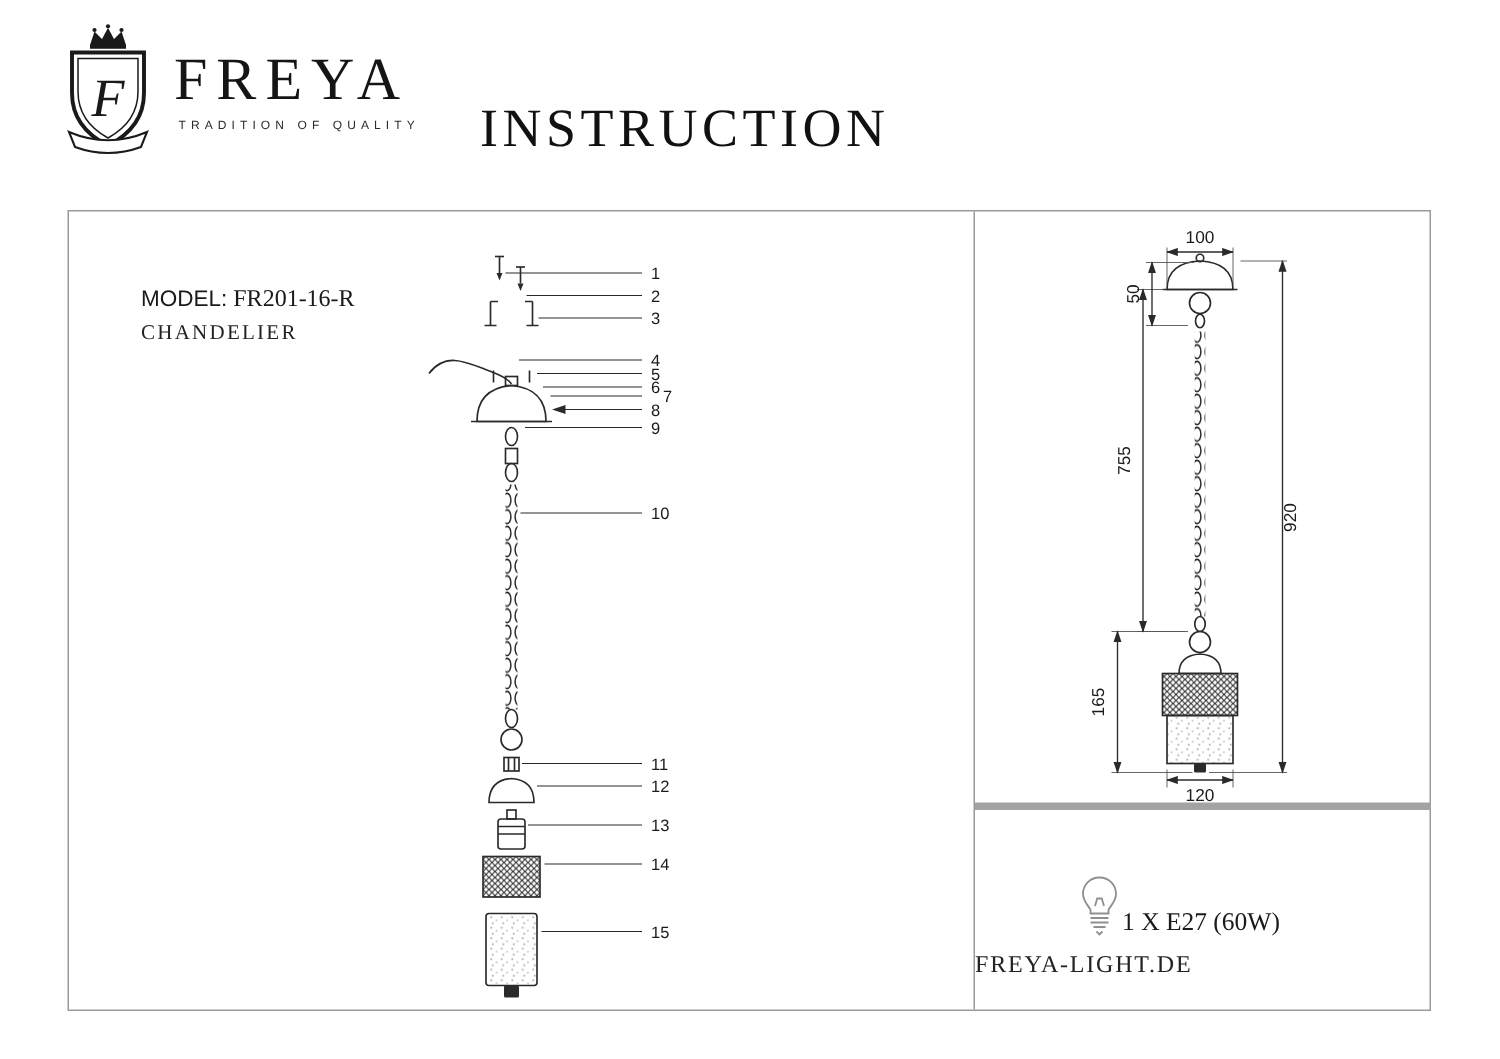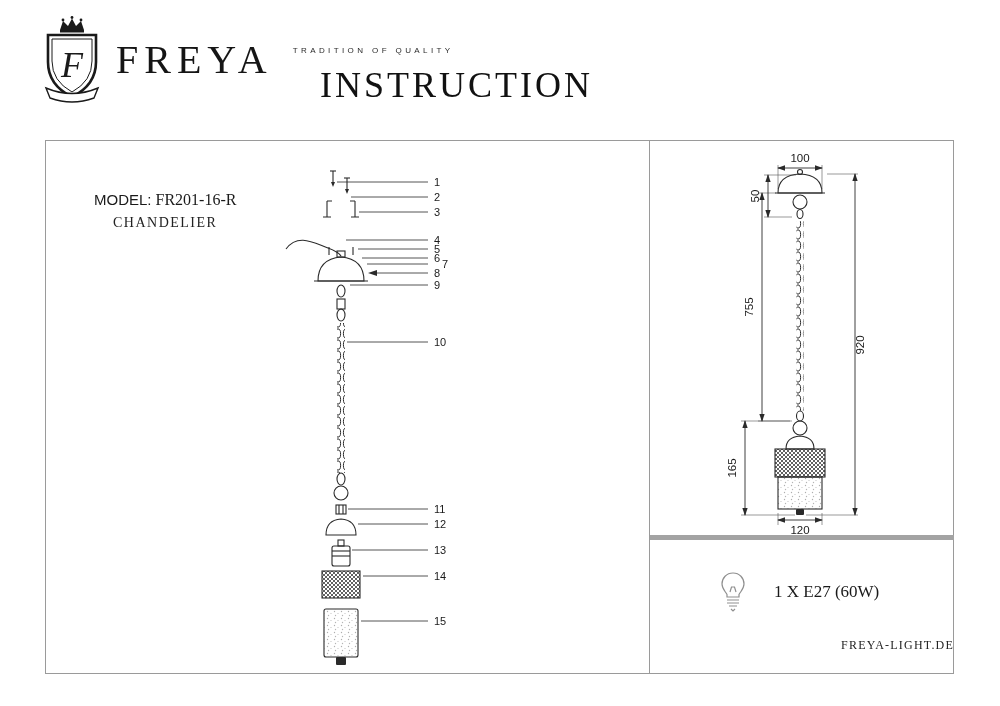--- a/index.html
+++ b/index.html
@@ -1,44 +1,44 @@
 <!DOCTYPE html>
 <html><head>
 <meta charset="utf-8">
 <style>
   * { margin:0; padding:0; box-sizing:border-box; }
   body { background:#ffffff; font-family:"Liberation Serif", serif; }
   .page { position:relative; width:1000px; height:706px; background:#ffffff; overflow:hidden; color:#1a1a1a; }
 
   
   .logo { position:absolute; left:40px; top:16px; display:flex; align-items:center; gap:12px; }
-  .brand-block { display:flex; flex-direction:row; }
+  .brand-block { display:flex; flex-direction:column; }
   .brand-name { font-family:"Liberation Serif", serif; font-size:40px; letter-spacing:6px; color:#151515; line-height:1; }
-  .brand-tagline { font-family:"Liberation Sans", sans-serif; font-size:8px; letter-spacing:3.4px; color:#2a2a2a; margin-top:6px; margin-left:20px; }
+  .brand-tagline { font-family:"Liberation Sans", sans-serif; font-size:8px; letter-spacing:3.4px; color:#2a2a2a; margin-top:6px; margin-left:3px; }
   .page-title { position:absolute; left:320px; top:64px; width:360px; 
                 font-family:"Liberation Serif", serif; font-size:36px; letter-spacing:3px; color:#111; }
 
   
   .main-box { position:absolute; left:45px; top:140px; width:909px; height:534px; border:1px solid #9a9a9a; }
   .left-panel { position:absolute; left:0; top:0; width:604px; height:532px; border-right:1px solid #9a9a9a; }
   .right-top { position:absolute; left:604px; top:0; width:304px; height:399px; border-bottom:5px solid #a3a3a3; }
   .right-bottom { position:absolute; left:604px; top:400px; width:304px; height:132px; }
 
   .model-block { position:absolute; left:48px; top:50px; }
   .model-line { font-size:16px; }
   .model-label { font-family:"Liberation Sans", sans-serif; font-weight:normal; font-size:15px; }
   .model-value { font-family:"Liberation Serif", serif; font-size:16px; }
-  .model-type { font-family:"Liberation Serif", serif; font-size:14px; letter-spacing:1.5px; margin-top:6px; color:#222;text-align:center; }
+  .model-type { font-family:"Liberation Serif", serif; font-size:14px; letter-spacing:1.5px; margin-top:6px; color:#222; }
 
   .diagram-svg { position:absolute; left:0; top:0; }
 
-  .bulb-row { position:absolute; left:68px; top:30px; display:flex; align-items:center; gap:26px; }
+  .bulb-row { position:absolute; left:68px; top:42px; display:flex; align-items:flex-end; }
   .bulb-spec { font-family:"Liberation Serif", serif; font-size:17px; color:#1a1a1a; }
-  .website { position:absolute; bottom:20px; left:0; width:100%; text-align:right;
-             font-family:"Liberation Serif", serif; font-size:12px; letter-spacing:1.2px; color:#222; }
+  .website { position:absolute; bottom:20px; left:0; width:100%; text-align:left;
+             font-family:"Liberation Serif", serif; font-size:16px; letter-spacing:1.2px; color:#222; }
 
   svg text { font-family:"Liberation Sans", sans-serif; fill:#1a1a1a; }
   svg text.serifnum { font-family:"Liberation Serif", serif; }
 </style>
 </head>
 <body>
 
 <div class="page">
 
   <div class="logo">

